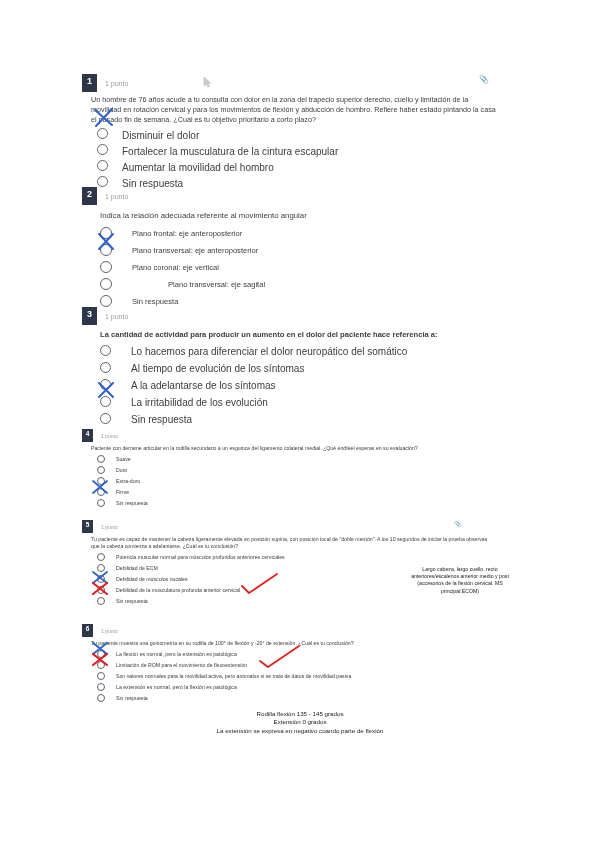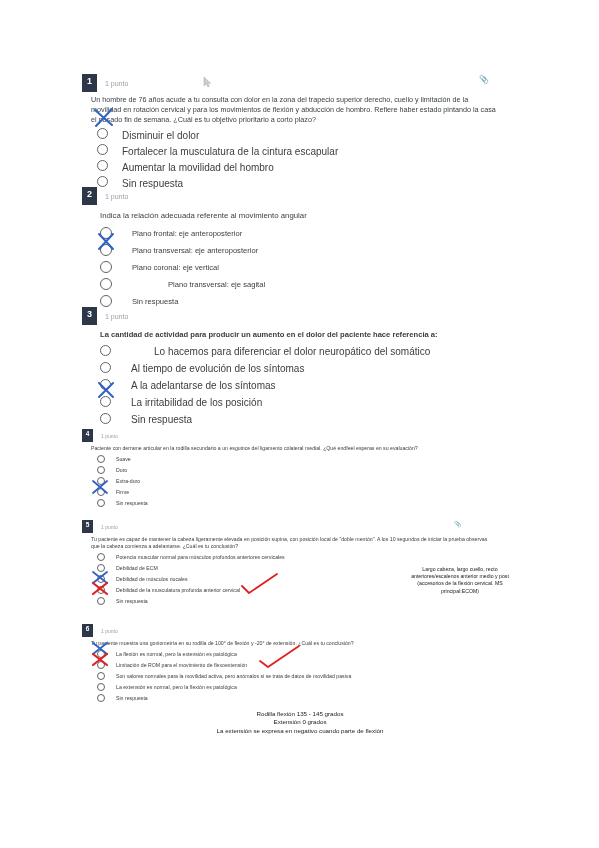--- a/index.html
+++ b/index.html
@@ -187,35 +187,35 @@
     </svg>
   </div>
 
   <div class="q size-lg" style="top:307px;">
     <div class="q-head" style="margin-left:82px;">
       <span class="q-num">3</span>
       <span class="q-points">1 punto</span>
     </div>
     <div class="q-text" style="margin-left:100px;width:395px;margin-top:5px;font-size:7.6px;font-weight:bold;">La cantidad de actividad para producir un aumento en el dolor del paciente hace referencia a:</div>
 
-    <div class="opt" style="margin-left:100px;margin-top:5px;gap:23px;">
+    <div class="opt" style="margin-left:100px;margin-top:5px;">
       <span class="radio"></span>
       <span class="opt-label" style="margin-left:20px;margin-top:1px;">Lo hacemos para diferenciar el dolor neuropático del somático</span>
     </div>
     <div class="opt" style="margin-left:100px;margin-top:5px;">
       <span class="radio"></span>
       <span class="opt-label" style="margin-left:20px;margin-top:1px;">Al tiempo de evolución de los síntomas</span>
     </div>
     <div class="opt" style="margin-left:100px;margin-top:5px;">
       <span class="radio"></span>
       <span class="opt-label" style="margin-left:20px;margin-top:1px;">A la adelantarse de los síntomas</span>
     </div>
     <div class="opt" style="margin-left:100px;margin-top:5px;">
       <span class="radio"></span>
-      <span class="opt-label" style="margin-left:20px;margin-top:1px;">La irritabilidad de los posición</span>
+      <span class="opt-label" style="margin-left:20px;margin-top:1px;">La irritabilidad de los evolución</span>
     </div>
     <div class="opt" style="margin-left:100px;margin-top:5px;">
       <span class="radio"></span>
       <span class="opt-label" style="margin-left:20px;margin-top:1px;">Sin respuesta</span>
     </div>
   </div>
 
   <div class="mark" style="left:97px;top:381px;">
     <svg width="20" height="20" viewBox="0 0 20 20">
       <path d="M2 2 L16 16 M16 2 L2 16" stroke="#2f62c4" stroke-width="2" fill="none" stroke-linecap="round"></path>

